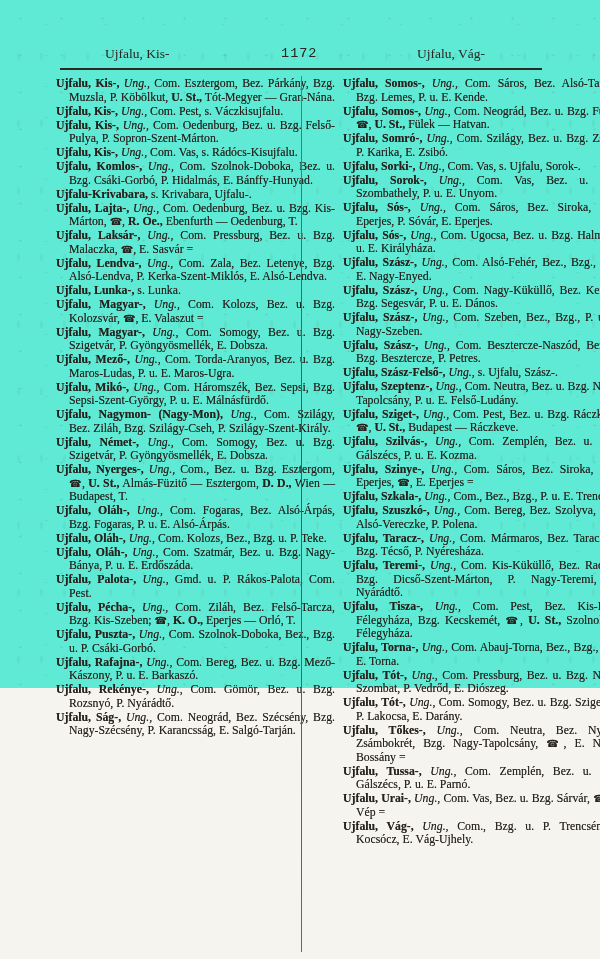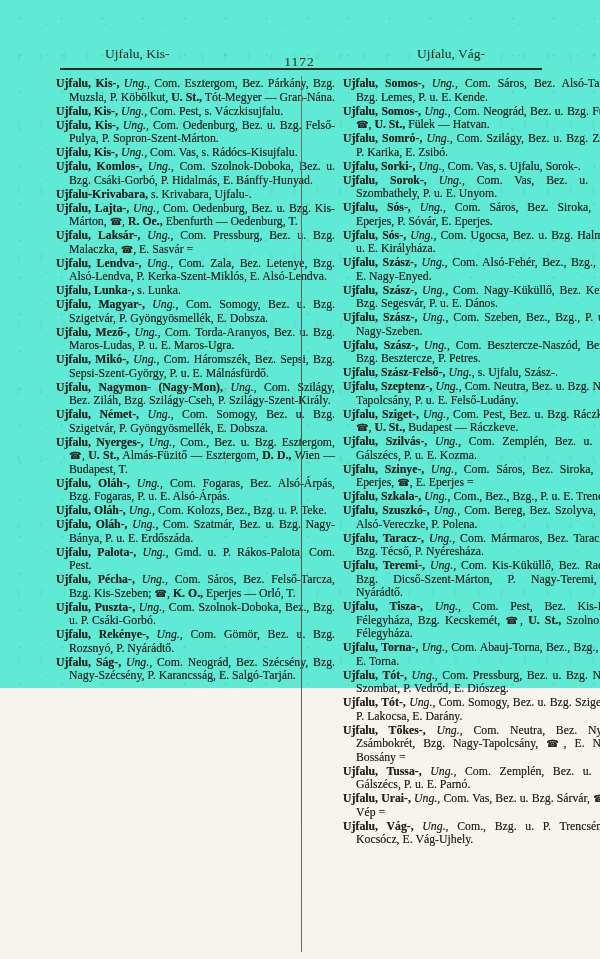--- a/index.html
+++ b/index.html
@@ -20,21 +20,21 @@
       radial-gradient(rgba(70,58,46,.07) 1px, transparent 1.5px),
       radial-gradient(rgba(70,58,46,.05) 1.2px, transparent 1.7px);
     background-size:41px 37px,59px 31px,23px 67px;
     background-position:0 0,17px 9px,7px 23px;
   }
   .running-head{
     position:absolute;top:46px;left:0;width:600px;height:20px;
     font-size:13.5px;color:#2a2521;
   }
   .rh-left{position:absolute;left:105px;top:0;}
-  .rh-center{position:absolute;left:50%;transform:translateX(-52%);top:8px;letter-spacing:1px;}
+  .rh-center{position:absolute;left:50%;transform:translateX(-52%);top:0;letter-spacing:1px;font-family:Liberation Mono, monospace;}
   .rh-right{position:absolute;left:417px;top:0;}
   .head-rule{
     position:absolute;top:68px;left:60px;width:482px;height:2px;
     background:#2e2823;
   }
   .col{
     position:absolute;top:77px;width:279px;
     font-size:11.8px;line-height:13.5px;text-align:justify;
     color:#26211d;
     text-shadow:0 0 .35px rgba(38,33,29,.55);
@@ -72,32 +72,34 @@
       <p class="entry"><span class="bd">Ujfalu, Kis-,</span><span class="it"> Ung.,</span><span class=""> Com. Esztergom, Bez. Párkány, Bzg. Muzsla, P. Köbölkut, </span><span class="bd">U. St.,</span><span class=""> Tót-Megyer — Gran-Nána.</span></p>
       <p class="entry"><span class="bd">Ujfalu, Kis-,</span><span class="it"> Ung.,</span><span class=""> Com. Pest, s. Váczkisujfalu.</span></p>
       <p class="entry"><span class="bd">Ujfalu, Kis-,</span><span class="it"> Ung.,</span><span class=""> Com. Oedenburg, Bez. u. Bzg. Felső-Pulya, P. Sopron-Szent-Márton.</span></p>
       <p class="entry"><span class="bd">Ujfalu, Kis-,</span><span class="it"> Ung.,</span><span class=""> Com. Vas, s. Rádócs-Kisujfalu.</span></p>
       <p class="entry"><span class="bd">Ujfalu, Komlos-,</span><span class="it"> Ung.,</span><span class=""> Com. Szolnok-Doboka, Bez. u. Bzg. Csáki-Gorbó, P. Hidalmás, E. Bánffy-Hunyad.</span></p>
       <p class="entry"><span class="bd">Ujfalu-Krivabara,</span><span class=""> s. Krivabara, Ujfalu-.</span></p>
       <p class="entry"><span class="bd">Ujfalu, Lajta-,</span><span class="it"> Ung.,</span><span class=""> Com. Oedenburg, Bez. u. Bzg. Kis-Márton, </span><span class="sym">☎</span><span class="">, </span><span class="bd">R. Oe.,</span><span class=""> Ebenfurth — Oedenburg, T.</span></p>
       <p class="entry"><span class="bd">Ujfalu, Laksár-,</span><span class="it"> Ung.,</span><span class=""> Com. Pressburg, Bez. u. Bzg. Malaczka, </span><span class="sym">☎</span><span class="">, E. Sasvár =</span></p>
       <p class="entry"><span class="bd">Ujfalu, Lendva-,</span><span class="it"> Ung.,</span><span class=""> Com. Zala, Bez. Letenye, Bzg. Alsó-Lendva, P. Kerka-Szent-Miklós, E. Alsó-Lendva.</span></p>
       <p class="entry"><span class="bd">Ujfalu, Lunka-,</span><span class=""> s. Lunka.</span></p>
+      <p class="entry"><span class="bd">Ujfalu, Magyar-,</span><span class="it"> Ung.,</span><span class=""> Com. Kolozs, Bez. u. Bzg. Kolozsvár, </span><span class="sym">☎</span><span class="">, E. Valaszut =</span></p>
       <p class="entry"><span class="bd">Ujfalu, Magyar-,</span><span class="it"> Ung.,</span><span class=""> Com. Somogy, Bez. u. Bzg. Szigetvár, P. Gyöngyösmellék, E. Dobsza.</span></p>
       <p class="entry"><span class="bd">Ujfalu, Mező-,</span><span class="it"> Ung.,</span><span class=""> Com. Torda-Aranyos, Bez. u. Bzg. Maros-Ludas, P. u. E. Maros-Ugra.</span></p>
       <p class="entry"><span class="bd">Ujfalu, Mikó-,</span><span class="it"> Ung.,</span><span class=""> Com. Háromszék, Bez. Sepsi, Bzg. Sepsi-Szent-György, P. u. E. Málnásfürdő.</span></p>
       <p class="entry"><span class="bd">Ujfalu, Nagymon- (Nagy-Mon),</span><span class="it"> Ung.,</span><span class=""> Com. Szilágy, Bez. Ziláh, Bzg. Szilágy-Cseh, P. Szilágy-Szent-Király.</span></p>
       <p class="entry"><span class="bd">Ujfalu, Német-,</span><span class="it"> Ung.,</span><span class=""> Com. Somogy, Bez. u. Bzg. Szigetvár, P. Gyöngyösmellék, E. Dobsza.</span></p>
       <p class="entry"><span class="bd">Ujfalu, Nyerges-,</span><span class="it"> Ung.,</span><span class=""> Com., Bez. u. Bzg. Esztergom, </span><span class="sym">☎</span><span class="">, </span><span class="bd">U. St.,</span><span class=""> Almás-Füzitő — Esztergom, </span><span class="bd">D. D.,</span><span class=""> Wien — Budapest, T.</span></p>
       <p class="entry"><span class="bd">Ujfalu, Oláh-,</span><span class="it"> Ung.,</span><span class=""> Com. Fogaras, Bez. Alsó-Árpás, Bzg. Fogaras, P. u. E. Alsó-Árpás.</span></p>
       <p class="entry"><span class="bd">Ujfalu, Oláh-,</span><span class="it"> Ung.,</span><span class=""> Com. Kolozs, Bez., Bzg. u. P. Teke.</span></p>
       <p class="entry"><span class="bd">Ujfalu, Oláh-,</span><span class="it"> Ung.,</span><span class=""> Com. Szatmár, Bez. u. Bzg. Nagy-Bánya, P. u. E. Erdőszáda.</span></p>
       <p class="entry"><span class="bd">Ujfalu, Palota-,</span><span class="it"> Ung.,</span><span class=""> Gmd. u. P. Rákos-Palota, Com. Pest.</span></p>
-      <p class="entry"><span class="bd">Ujfalu, Pécha-,</span><span class="it"> Ung.,</span><span class=""> Com. Sáros, Bez. Felső-Tarcza, Bzg. Kis-Szeben; </span><span class="sym">☎</span><span class="">, </span><span class="bd">K. O.,</span><span class=""> Eperjes — Orló, T.</span></p>
+      <p class="entry"><span class="bd">Ujfalu, Pécha-,</span><span class="it"> Ung.,</span><span class=""> Com. Ziláh, Bez. Felső-Tarcza, Bzg. Kis-Szeben; </span><span class="sym">☎</span><span class="">, </span><span class="bd">K. O.,</span><span class=""> Eperjes — Orló, T.</span></p>
       <p class="entry"><span class="bd">Ujfalu, Puszta-,</span><span class="it"> Ung.,</span><span class=""> Com. Szolnok-Doboka, Bez., Bzg. u. P. Csáki-Gorbó.</span></p>
+      <p class="entry"><span class="bd">Ujfalu, Rafajna-,</span><span class="it"> Ung.,</span><span class=""> Com. Bereg, Bez. u. Bzg. Mező-Kászony, P. u. E. Barkaszó.</span></p>
       <p class="entry"><span class="bd">Ujfalu, Rekénye-,</span><span class="it"> Ung.,</span><span class=""> Com. Gömör, Bez. u. Bzg. Rozsnyó, P. Nyárádtő.</span></p>
       <p class="entry"><span class="bd">Ujfalu, Ság-,</span><span class="it"> Ung.,</span><span class=""> Com. Neográd, Bez. Szécsény, Bzg. Nagy-Szécsény, P. Karancsság, E. Salgó-Tarján.</span></p>
     </div>
   <div class="col-divider"></div>
   <div class="col col-right">
       <p class="entry"><span class="bd">Ujfalu, Somos-,</span><span class="it"> Ung.,</span><span class=""> Com. Sáros, Bez. Alsó-Tarcza, Bzg. Lemes, P. u. E. Kende.</span></p>
       <p class="entry"><span class="bd">Ujfalu, Somos-,</span><span class="it"> Ung.,</span><span class=""> Com. Neográd, Bez. u. Bzg. Fülek, </span><span class="sym">☎</span><span class="">, </span><span class="bd">U. St.,</span><span class=""> Fülek — Hatvan.</span></p>
       <p class="entry"><span class="bd">Ujfalu, Somró-,</span><span class="it"> Ung.,</span><span class=""> Com. Szilágy, Bez. u. Bzg. Zsibó, P. Karika, E. Zsibó.</span></p>
       <p class="entry"><span class="bd">Ujfalu, Sorki-,</span><span class="it"> Ung.,</span><span class=""> Com. Vas, s. Ujfalu, Sorok-.</span></p>
       <p class="entry"><span class="bd">Ujfalu, Sorok-,</span><span class="it"> Ung.,</span><span class=""> Com. Vas, Bez. u. Bzg. Szombathely, P. u. E. Unyom.</span></p>

